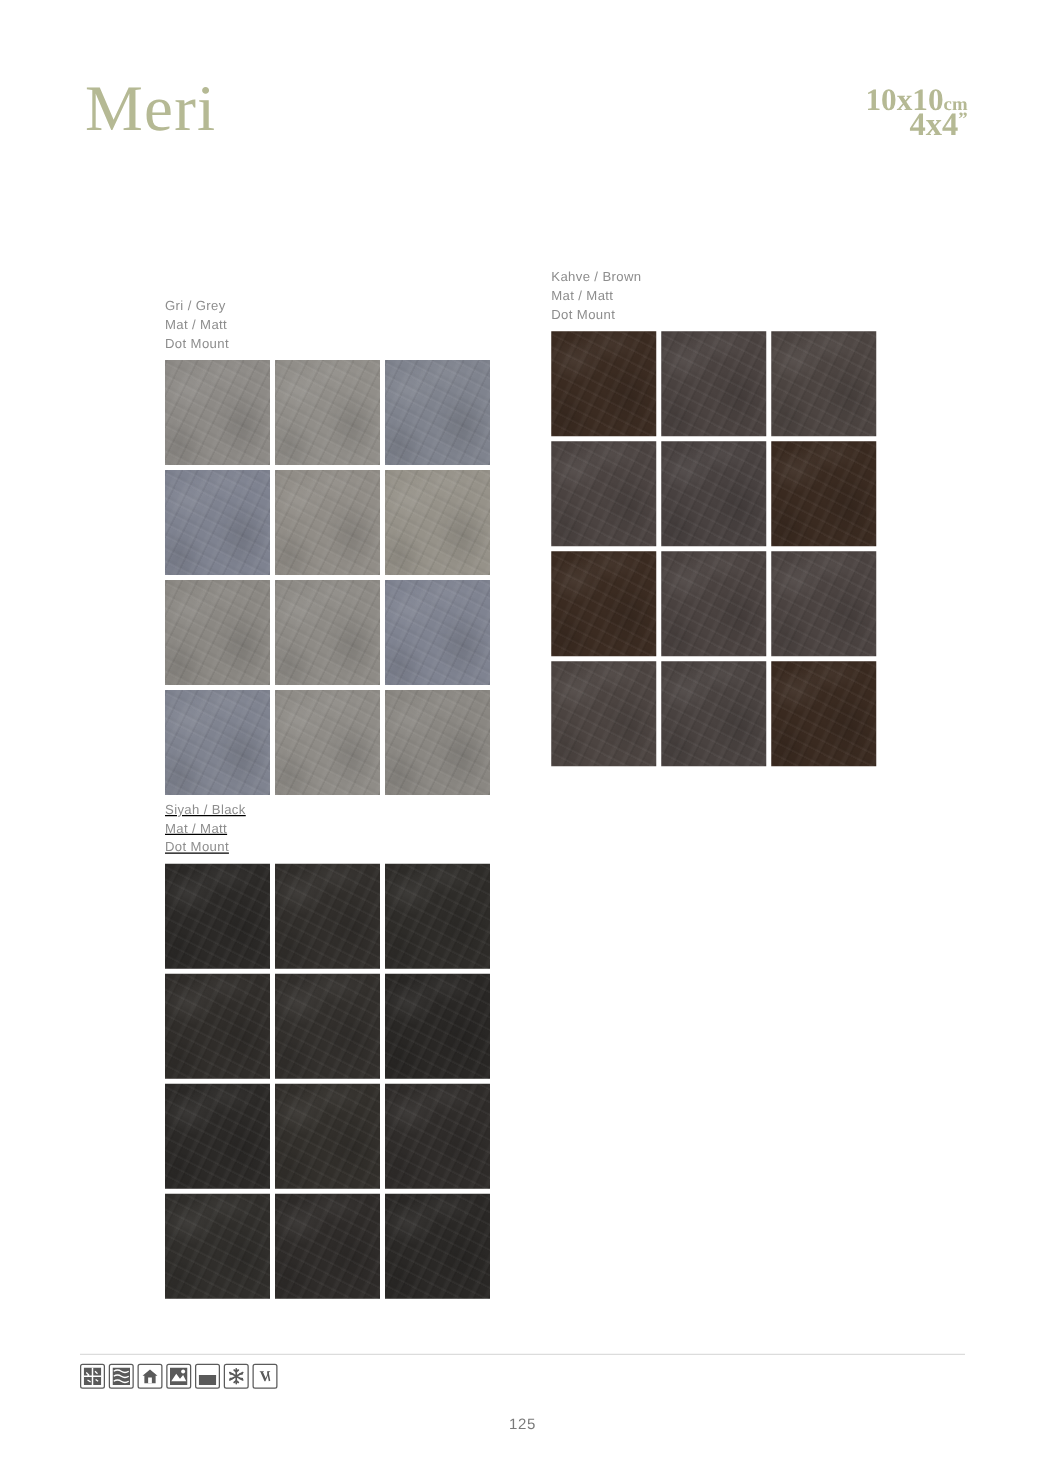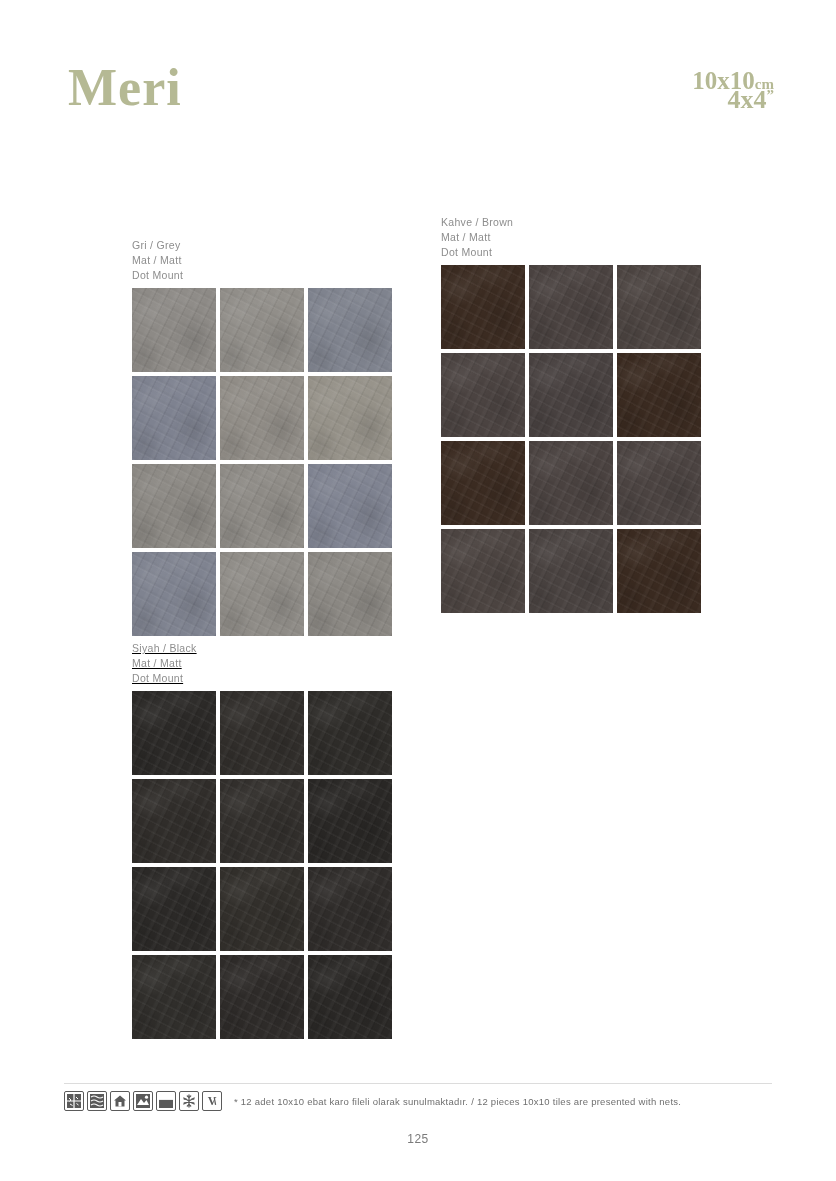--- a/index.html
+++ b/index.html
@@ -15,21 +15,21 @@
     overflow: hidden;
   }
 
   
   #page-title {
     position: absolute;
     left: 68px;
     top: 62px;
     font-family: "Liberation Serif", serif;
     font-size: 52px;
-    font-weight: bold;
+    font-weight: normal;
     letter-spacing: 1px;
     color: #b5b994;
     line-height: 1;
   }
   #size-block {
     position: absolute;
     right: 62px;
     top: 68px;
     text-align: right;
     font-family: "Liberation Serif", serif;
@@ -257,16 +257,15 @@
         <path d="M4.2 5.2 L2.2 5.1 M4.2 8.8 L2.2 8.9 M9.8 5.2 L11.8 5.1 M9.8 8.8 L11.8 8.9"></path>
       </g>
     </svg>
   </div>
   <div class="pictogram">
     <svg width="14" height="14" viewBox="0 0 14 14">
       <text x="7" y="11.2" text-anchor="middle" font-family="Liberation Serif, serif" font-size="12" font-weight="bold" fill="#5a5a5a">V</text>
       <path d="M9.2 3.2 L10.6 10.8" stroke="#5a5a5a" stroke-width="1.2"></path>
     </svg>
   </div>
-  <div id="footnote">* 12 adet 10x10 ebat karo fileli olarak sunulmaktadır. / 12 pieces 10x10 tiles are presented with nets.</div>
 </div>
 
 <div id="page-number">125</div>
 
 </body></html>

